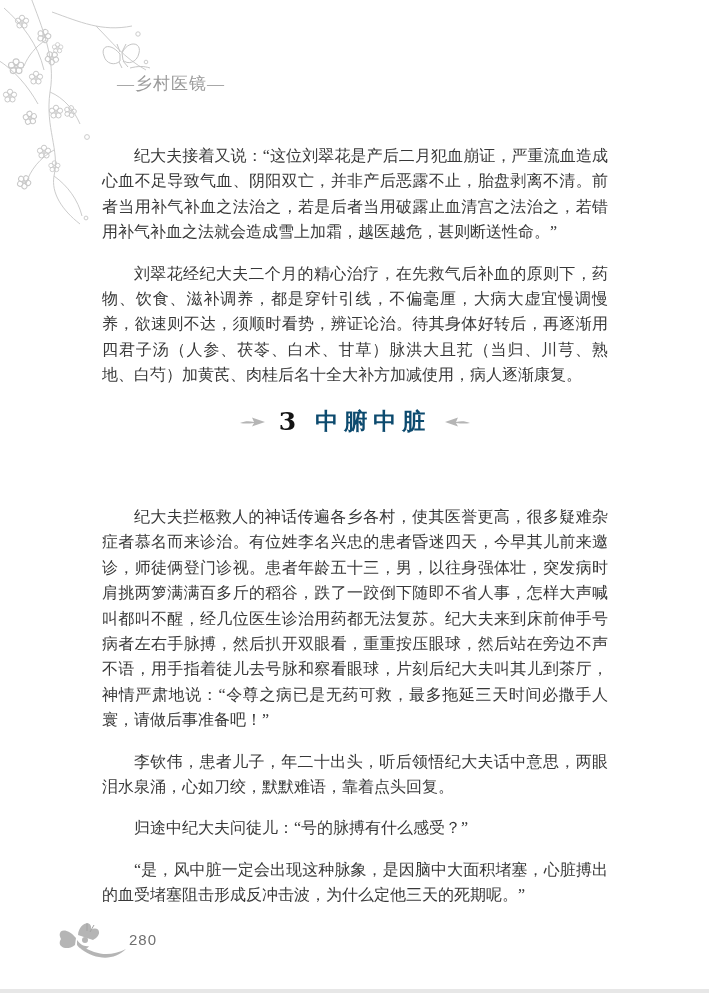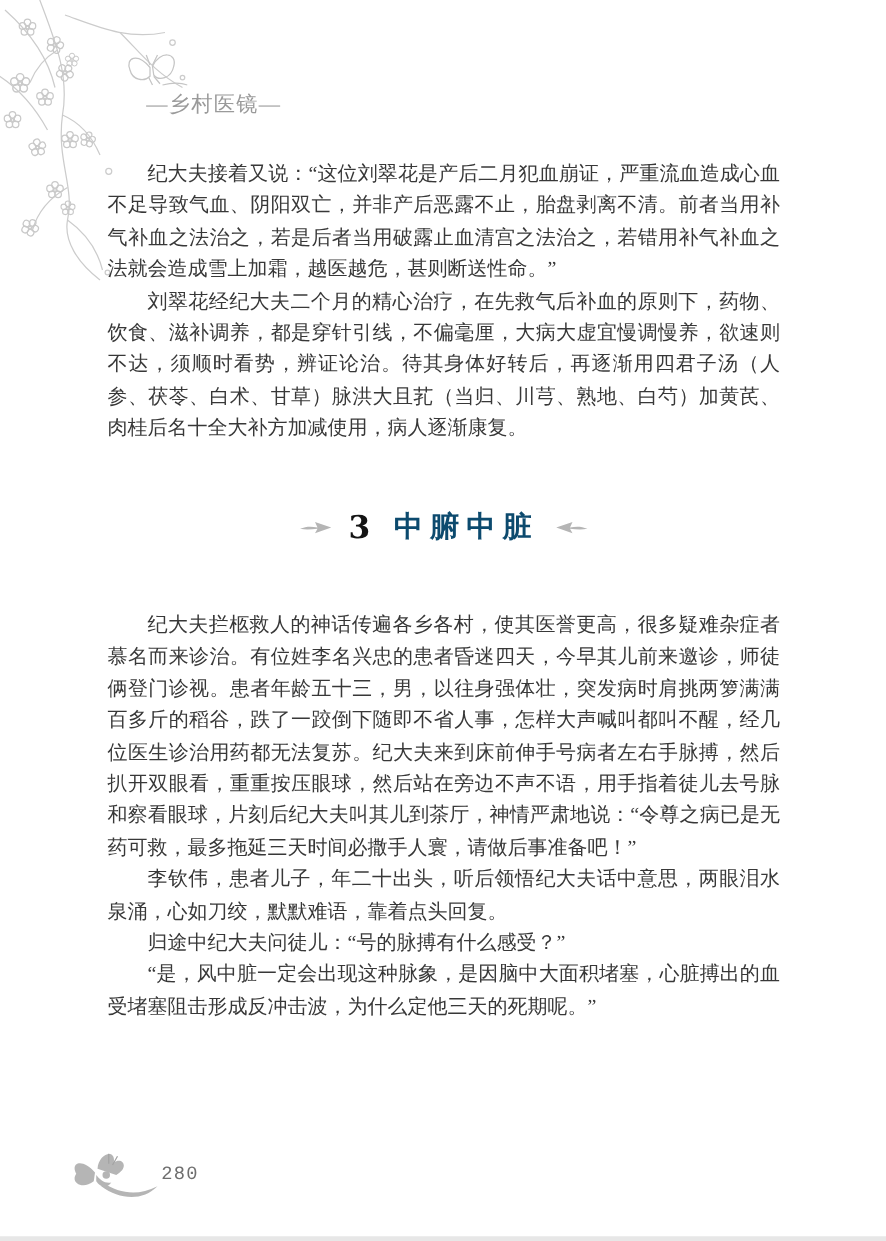--- a/index.html
+++ b/index.html
@@ -10,21 +10,21 @@
     overflow:hidden;
     font-family:"Liberation Serif","DejaVu Serif",serif;
   }
   .branch-art{position:absolute;left:0;top:0;}
   .running-head{
     position:absolute;left:117px;top:72px;
     font-size:17px;color:#9a9a9a;letter-spacing:1px;
   }
   .text-block{position:absolute;left:86px;width:538px;}
   .text-block p{
-    margin:0;
+    margin:16px;
     font-size:16px;
     line-height:25.4px;
     color:#383838;
     text-align:justify;
     text-indent:2em;
   }
   .block-upper{top:127px;}
   .block-lower{top:488px;}
   .heading-row{
     position:absolute;left:86px;top:406px;width:538px;
@@ -37,21 +37,21 @@
   .heading-title{
     font-size:23px;font-weight:bold;color:#0c4a6e;
     letter-spacing:6px;text-indent:6px;
   }
   .arrow-icon{flex:0 0 auto;}
   .arrow-right-side{transform:scaleX(-1);}
   .foot-ornament{position:absolute;left:56px;top:918px;}
   .page-number{
     position:absolute;left:129px;top:931px;
     font-size:15px;color:#6f6f6f;letter-spacing:1px;
-    font-family:Liberation Mono, monospace;
+    font-family:Liberation Sans, sans-serif;
   }
   .bottom-edge{
     position:absolute;left:0;bottom:0;width:709px;height:4px;
     background:#dadada;opacity:.65;
   }
 </style>
 </head>
 <body>
 
 <div class="page">

